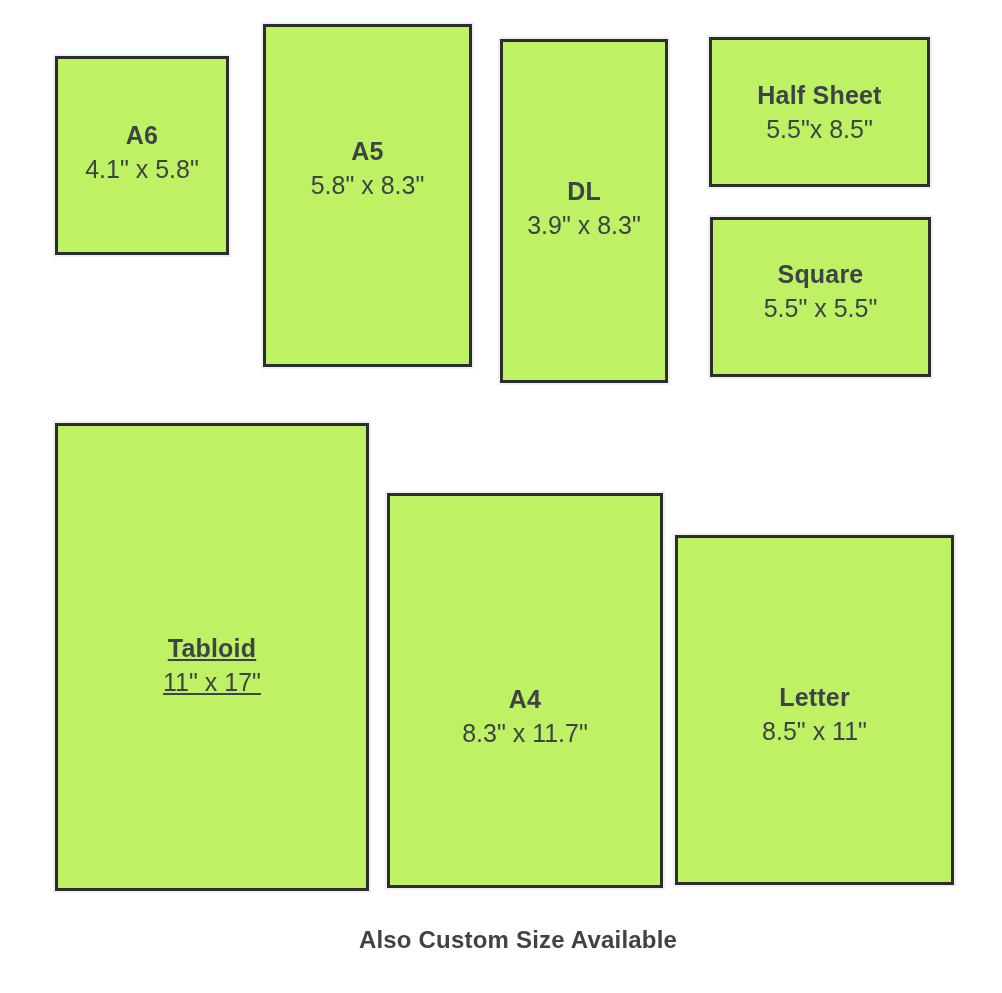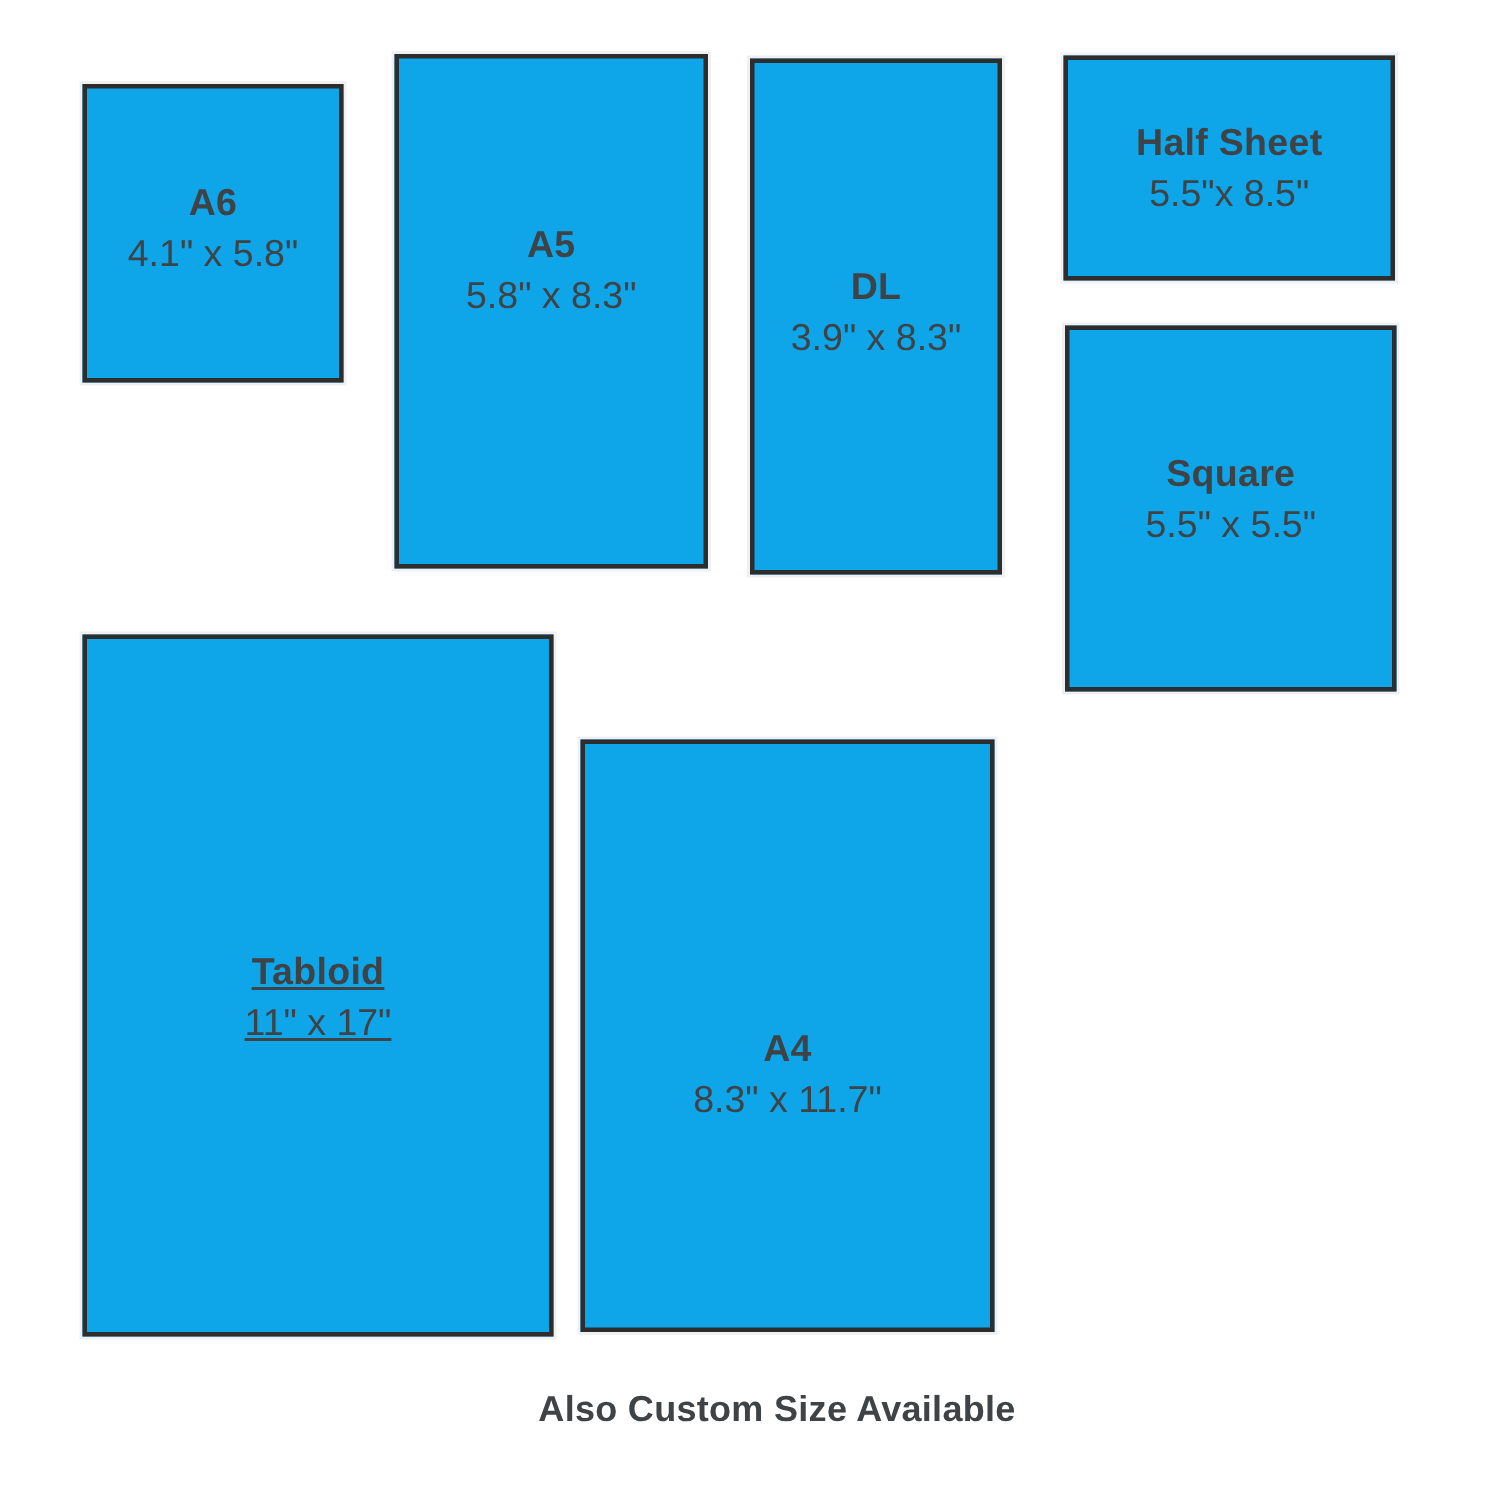--- a/index.html
+++ b/index.html
@@ -15,21 +15,21 @@
     font-family: "Liberation Sans", sans-serif;
   }
   .canvas {
     position: absolute;
     inset: 0;
     background: #ffffff;
   }
   .paper-box {
     position: absolute;
     box-sizing: border-box;
-    background: #0ea5e9;
+    background: #bef264;
     border: 3px solid var(--border-color, #2d2d2d);
     box-shadow: 0 0 0 2px rgba(0,0,0,0.06);
     display: flex;
     align-items: center;
     justify-content: center;
     text-align: center;
   }
   .label {
     color: var(--text-color, #3f4346);
     line-height: 34px;
@@ -39,24 +39,24 @@
     font-size: 25px;
     font-weight: 700;
     letter-spacing: 0.2px;
   }
   .dims {
     font-size: 25px;
     font-weight: 400;
   }
   
   .box-a6        { left: 55px;  top: 56px;  width: 174px; height: 199px; }
-  .box-a5        { left: 263px; top: 36px;  width: 209px; height: 343px; }
+  .box-a5        { left: 263px; top: 24px;  width: 209px; height: 343px; }
   .box-dl        { left: 500px; top: 39px;  width: 168px; height: 344px; align-items: center; }
   .box-half      { left: 709px; top: 37px;  width: 221px; height: 150px; }
-  .box-square    { left: 710px; top: 217px; width: 221px; height: 244px; }
+  .box-square    { left: 710px; top: 217px; width: 221px; height: 160px; }
   .box-tabloid   { left: 55px;  top: 423px; width: 314px; height: 468px; }
   .box-a4        { left: 387px; top: 493px; width: 276px; height: 395px; }
   .box-letter    { left: 675px; top: 535px; width: 279px; height: 350px; }
   
   .box-a6 .label      { transform: translateY(-4px); }
   .box-a5 .label      { transform: translateY(-28px); }
   .box-dl .label      { transform: translateY(-3px); }
   .box-square .label  { transform: translateY(-6px); }
   .box-tabloid .label { transform: translateY(8px); text-decoration: underline; }
   .box-a4 .label      { transform: translateY(25px); text-align: center; }
@@ -121,16 +121,22 @@
     </div>
   </div>
 
   <div class="paper-box box-a4">
     <div class="label">
       <div class="name">A4</div>
       <div class="dims">8.3" x 11.7"</div>
     </div>
   </div>
 
+  <div class="paper-box box-letter">
+    <div class="label">
+      <div class="name">Letter</div>
+      <div class="dims">8.5" x 11"</div>
+    </div>
+  </div>
 
   <div class="footer-note">Also Custom Size Available</div>
 
 </div>
 
 </body></html>

